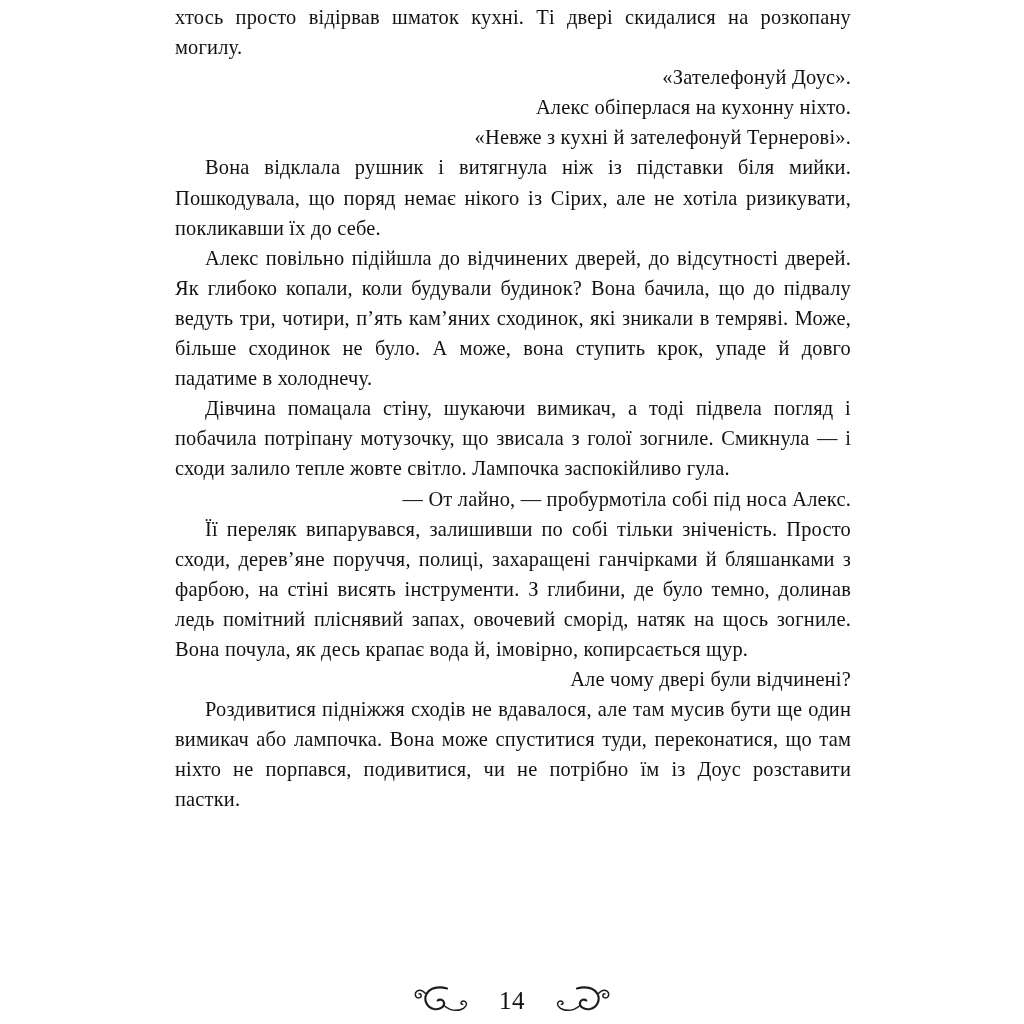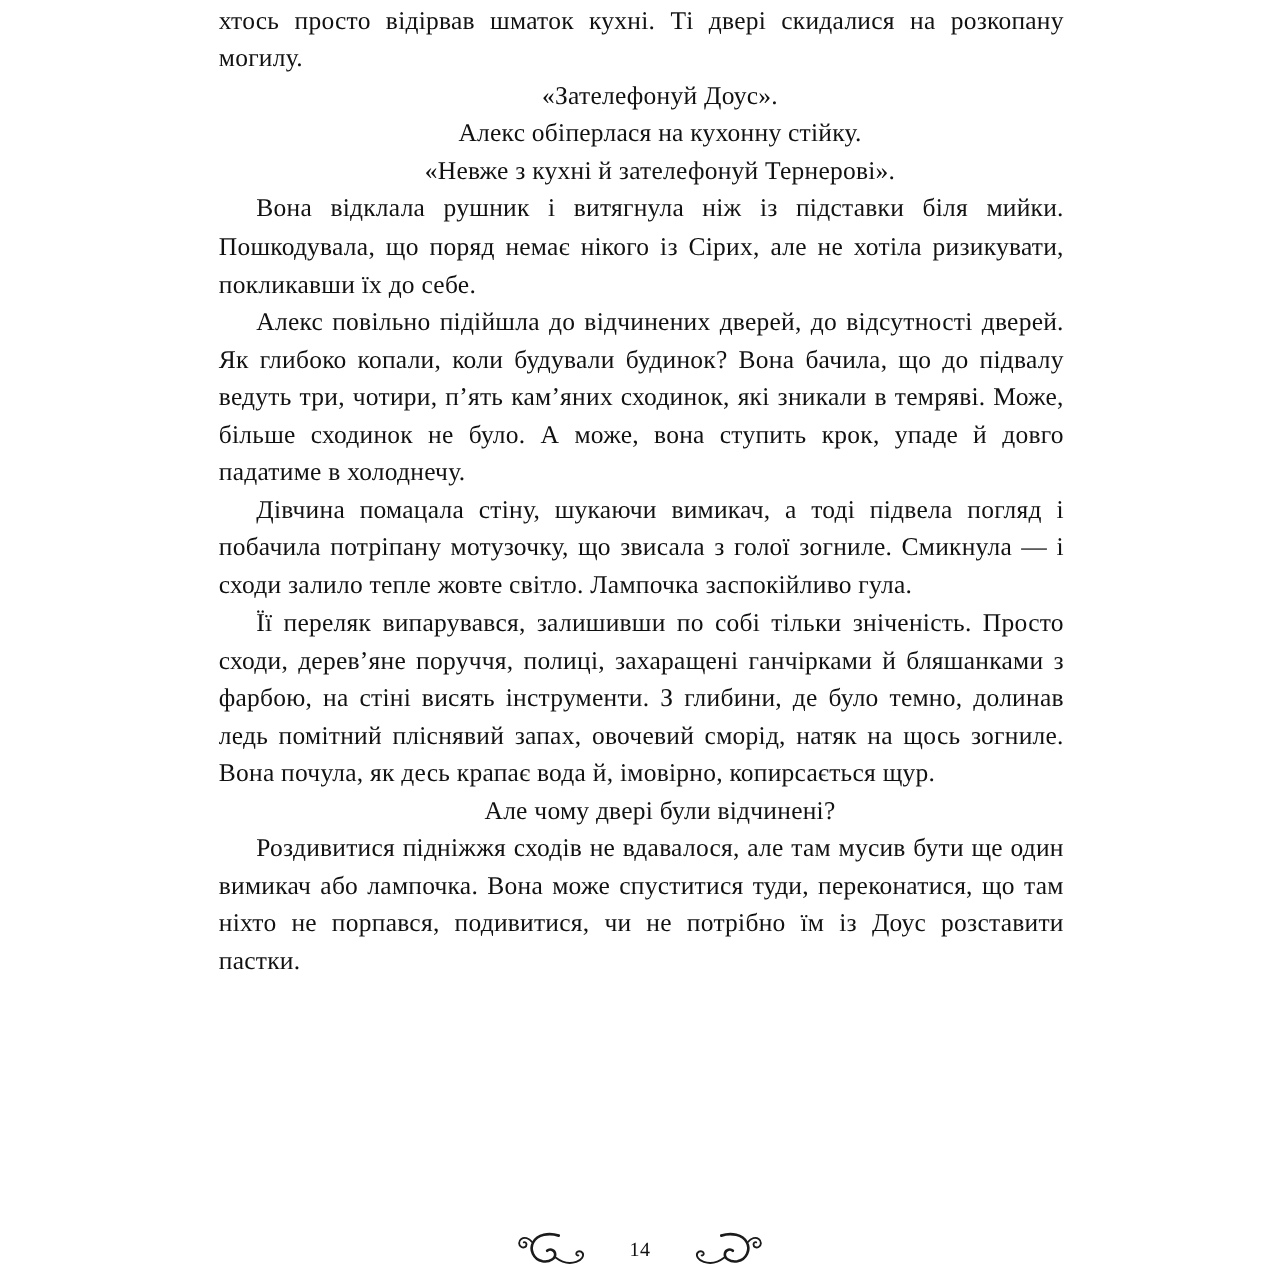--- a/index.html
+++ b/index.html
@@ -45,21 +45,21 @@
     letter-spacing: 0.01em;
   }
 
   
   .para.continuation {
     text-indent: 0;
   }
 
   
   .para.short {
-    text-align: center;
+    text-align: right;
   }
 
   #footer {
     position: absolute;
     left: 0;
     top: 977px;
     width: 1024px;
     height: 47px;
     display: flex;
     align-items: center;
@@ -77,41 +77,42 @@
     transform: scaleX(-1);
   }
   .flourish path {
     fill: none;
     stroke: #1b1b1b;
     stroke-linecap: round;
     stroke-linejoin: round;
   }
 
   #page-number {
-    font-size: 16px;
+    font-size: 25px;
     line-height: 1;
     color: #111111;
     min-width: 26px;
     text-align: center;
     letter-spacing: 0.02em;
   }
 </style>
 </head>
 <body>
 
 <div id="page">
 
   <div id="text-column">
     <p class="para continuation">хтось просто відірвав шматок кухні. Ті двері скидалися на роз­копану могилу.</p>
     <p class="para short">«Зателефонуй Доус».</p>
-    <p class="para short">Алекс обіперлася на кухонну стійку.</p>
+    <p class="para short">Алекс обіперлася на кухонну ніхто.</p>
     <p class="para short">«Невже з кухні й зателефонуй Тернерові».</p>
     <p class="para">Вона відклала рушник і витягнула ніж із підставки біля мийки. Пошкодувала, що поряд немає нікого із Сірих, але не хотіла ризикувати, покликавши їх до себе.</p>
     <p class="para">Алекс повільно підійшла до відчинених дверей, до відсутнос­ті дверей. Як глибоко копали, коли будували будинок? Вона бачила, що до підвалу ведуть три, чотири, п’ять кам’яних сходи­нок, які зникали в темряві. Може, більше сходинок не було. А може, вона ступить крок, упаде й довго падатиме в холоднечу.</p>
     <p class="para">Дівчина помацала стіну, шукаючи вимикач, а тоді підвела погляд і побачила потріпану мотузочку, що звисала з голої зогниле. Смикнула — і сходи залило тепле жовте світло. Лам­почка заспокійливо гула.</p>
+    <p class="para short">— От лайно, — пробурмотіла собі під носа Алекс.</p>
     <p class="para">Її переляк випарувався, залишивши по собі тільки зніченість. Просто сходи, дерев’яне поруччя, полиці, захаращені ганчірка­ми й бляшанками з фарбою, на стіні висять інструменти. З гли­бини, де було темно, долинав ледь помітний пліснявий запах, овочевий сморід, натяк на щось зогниле. Вона почула, як десь крапає вода й, імовірно, копирсається щур.</p>
     <p class="para short">Але чому двері були відчинені?</p>
     <p class="para">Роздивитися підніжжя сходів не вдавалося, але там мусив бути ще один вимикач або лампочка. Вона може спуститися туди, переконатися, що там ніхто не порпався, подивитися, чи не потрібно їм із Доус розставити пастки.</p>
   </div>
 
   <div id="footer">
 
     <svg class="flourish left" viewBox="0 0 74 34">
       <path d="M36 4.5 C28 2, 19 3.5, 15.5 10 C12.5 15.5, 15.5 23.5, 23 25 C29 26, 34 22.5, 33 18.5 C32.3 15.6, 28.6 14.7, 26.7 16.6" stroke-width="2.1"></path>
       <path d="M14.5 9.5 C12 6.5, 8.5 5.5, 6 7.2 C3.6 8.9, 3.8 12.4, 6.1 13.6 C8 14.6, 10.2 13.5, 10.2 11.6 C10.2 10.2, 9 9.4, 8 9.9" stroke-width="1.5"></path>

